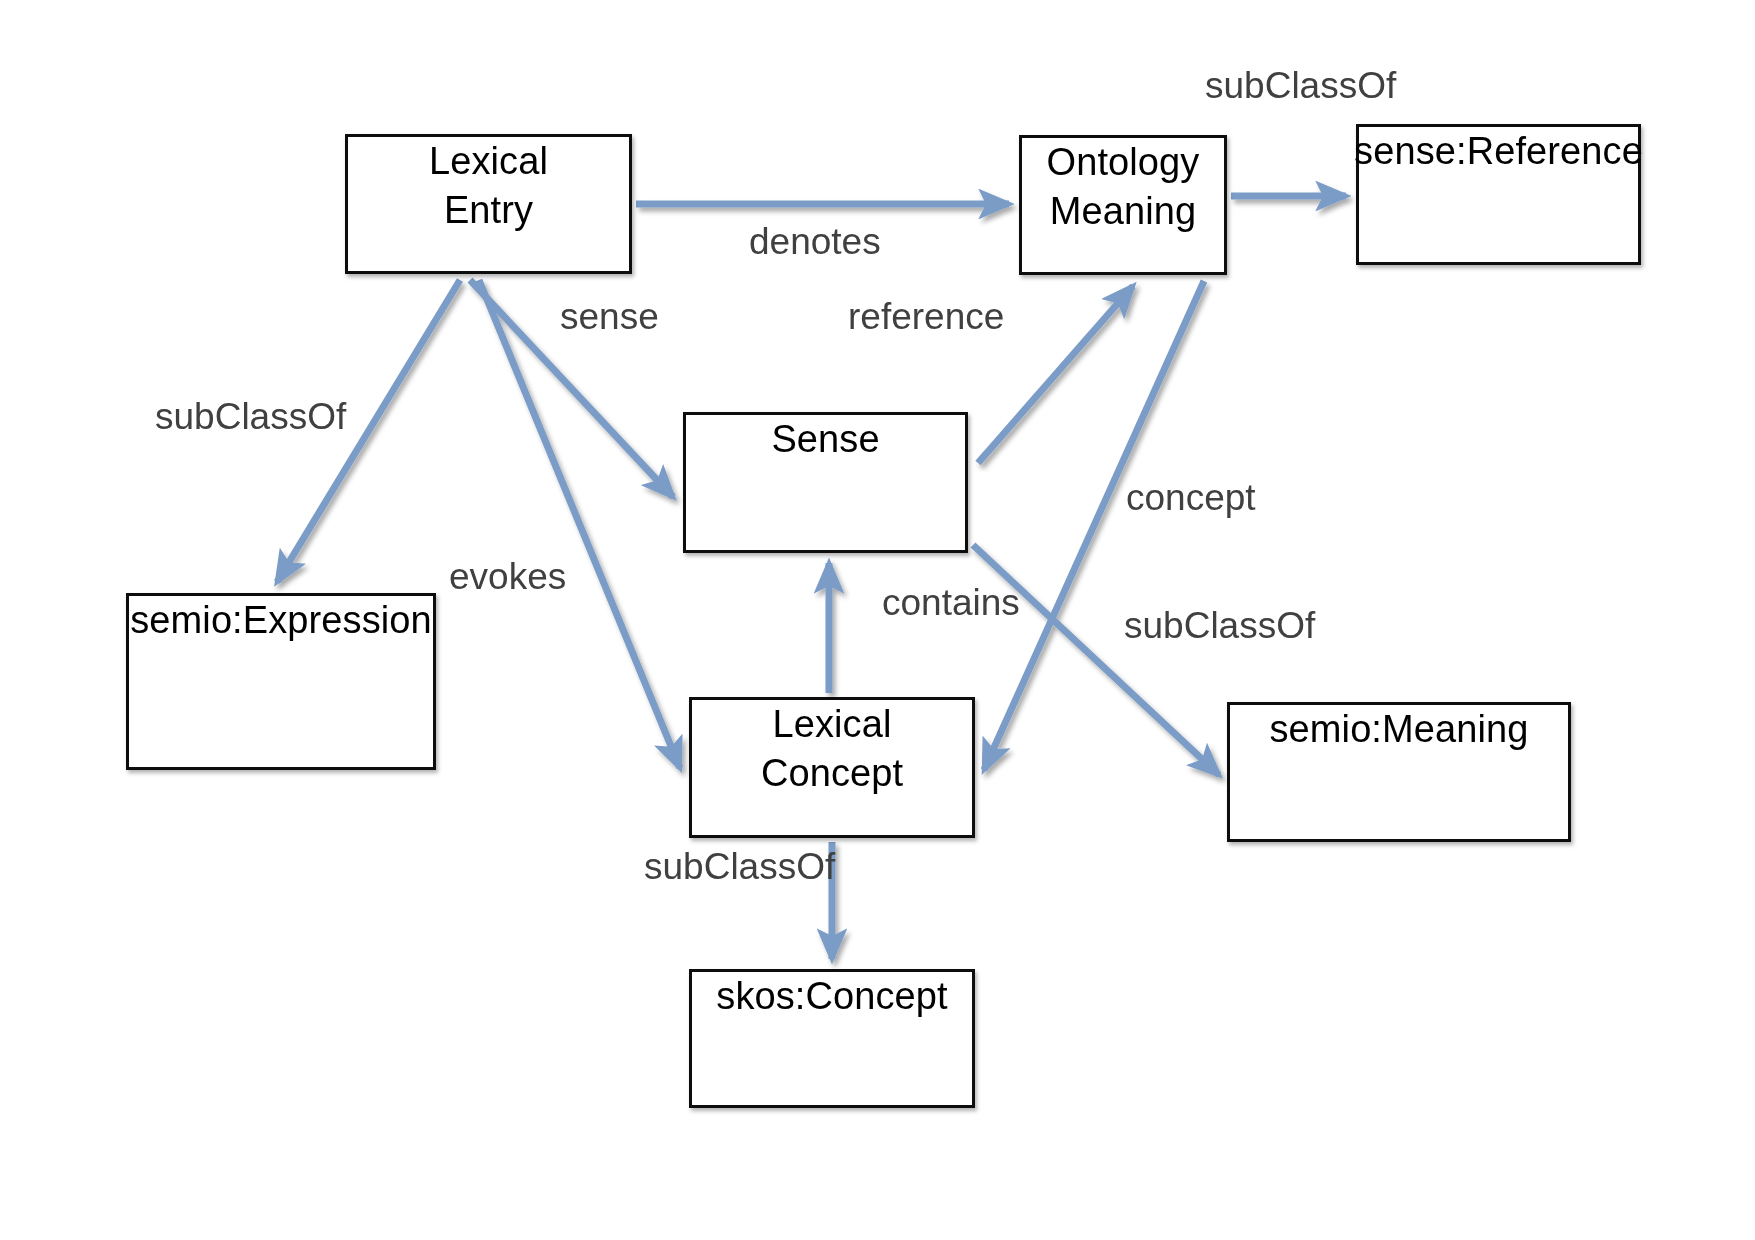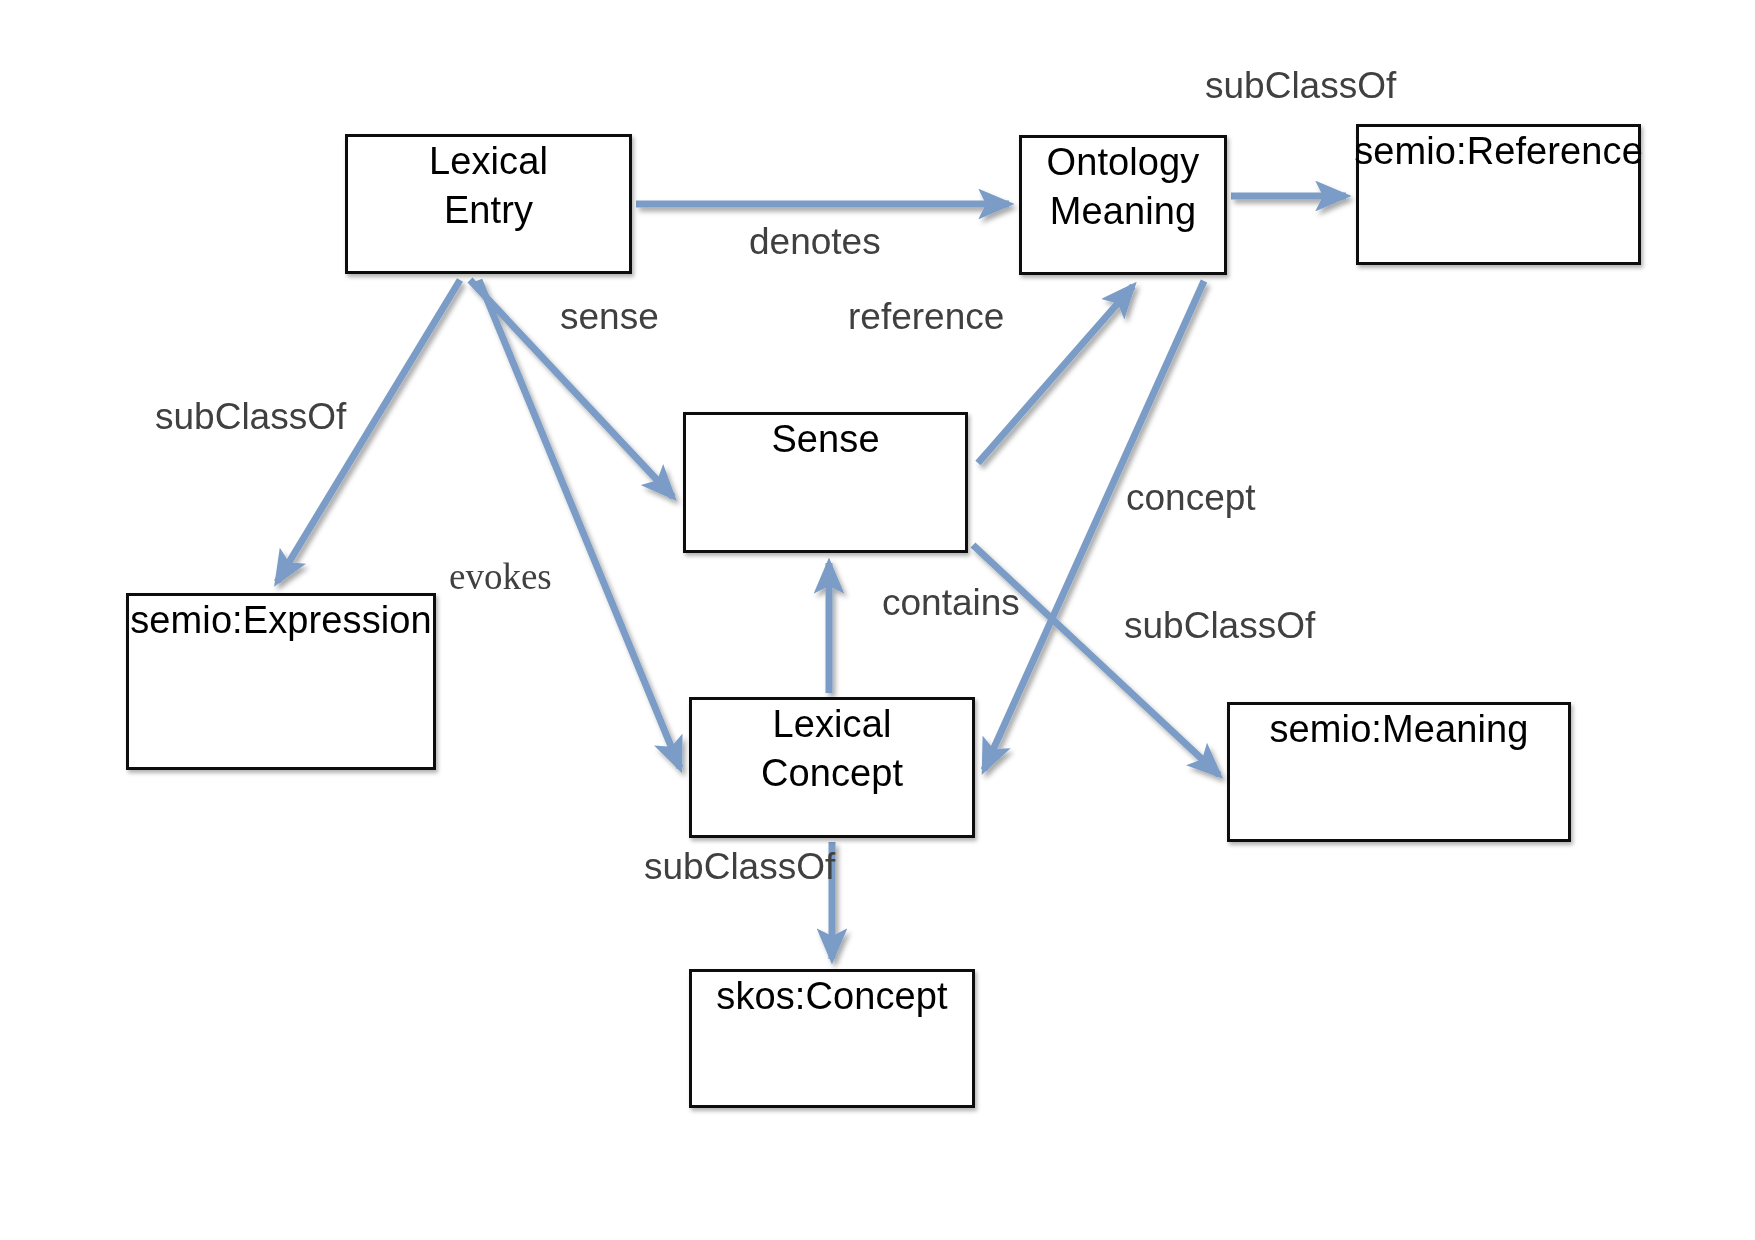--- a/index.html
+++ b/index.html
@@ -101,21 +101,21 @@
     <span class="node-label">Lexical
 Entry</span>
   </div>
 
   <div class="node" style="left:1019px; top:135px; width:208px; height:140px;">
     <span class="node-label">Ontology
 Meaning</span>
   </div>
 
   <div class="node" style="left:1356px; top:124px; width:285px; height:141px;">
-    <span class="node-label">semio:Reference</span>
+    <span class="node-label">sense:Reference</span>
   </div>
 
   <div class="node" style="left:683px; top:412px; width:285px; height:141px;">
     <span class="node-label">Sense</span>
   </div>
 
   <div class="node" style="left:126px; top:593px; width:310px; height:177px;">
     <span class="node-label">semio:Expression</span>
   </div>
 
@@ -133,21 +133,21 @@
   </div>
 
   <div class="edge-label" style="left:742px; top:222px;margin-left:7px;">denotes</div>
 
   <div class="edge-label" style="left:1205px; top:66px;">subClassOf</div>
 
   <div class="edge-label" style="left:155px; top:397px;">subClassOf</div>
 
   <div class="edge-label" style="left:560px; top:297px;">sense</div>
 
-  <div class="edge-label" style="left:449px; top:557px;font-family:Liberation Serif, serif;">evokes</div>
+  <div class="edge-label" style="left:449px; top:557px;">evokes</div>
 
   <div class="edge-label" style="left:848px; top:297px;">reference</div>
 
   <div class="edge-label" style="left:1126px; top:478px;">concept</div>
 
   <div class="edge-label" style="left:1124px; top:606px;">subClassOf</div>
 
   <div class="edge-label" style="left:882px; top:583px;">contains</div>
 
   <div class="edge-label" style="left:644px; top:847px;">subClassOf</div>

